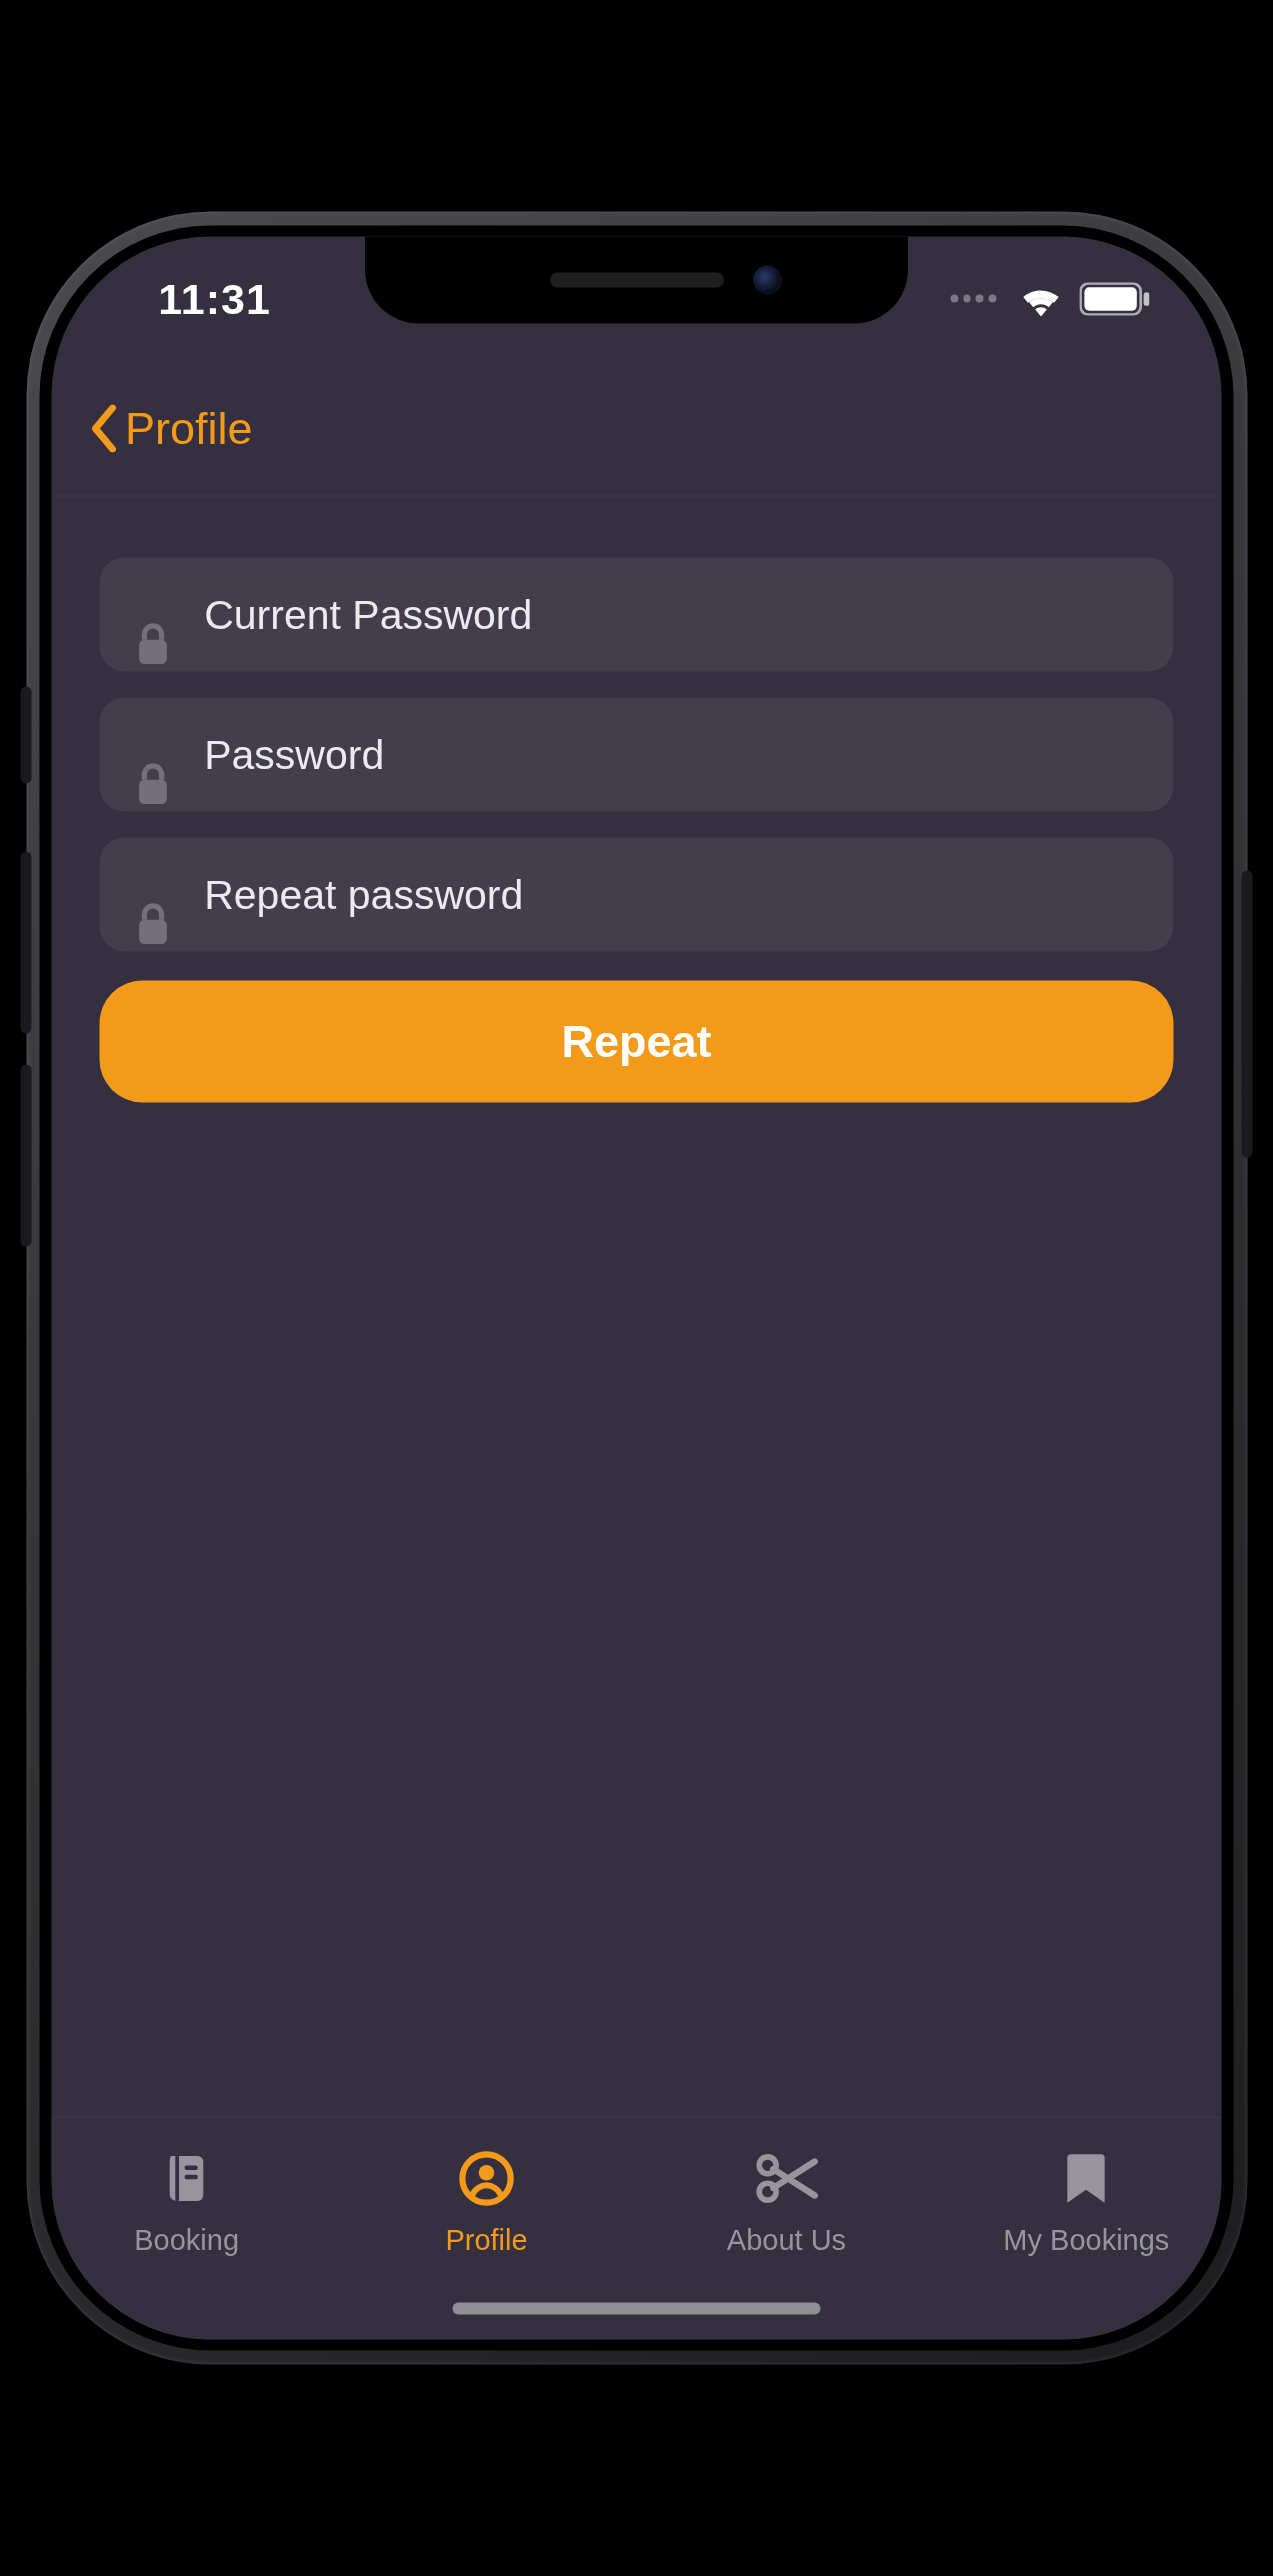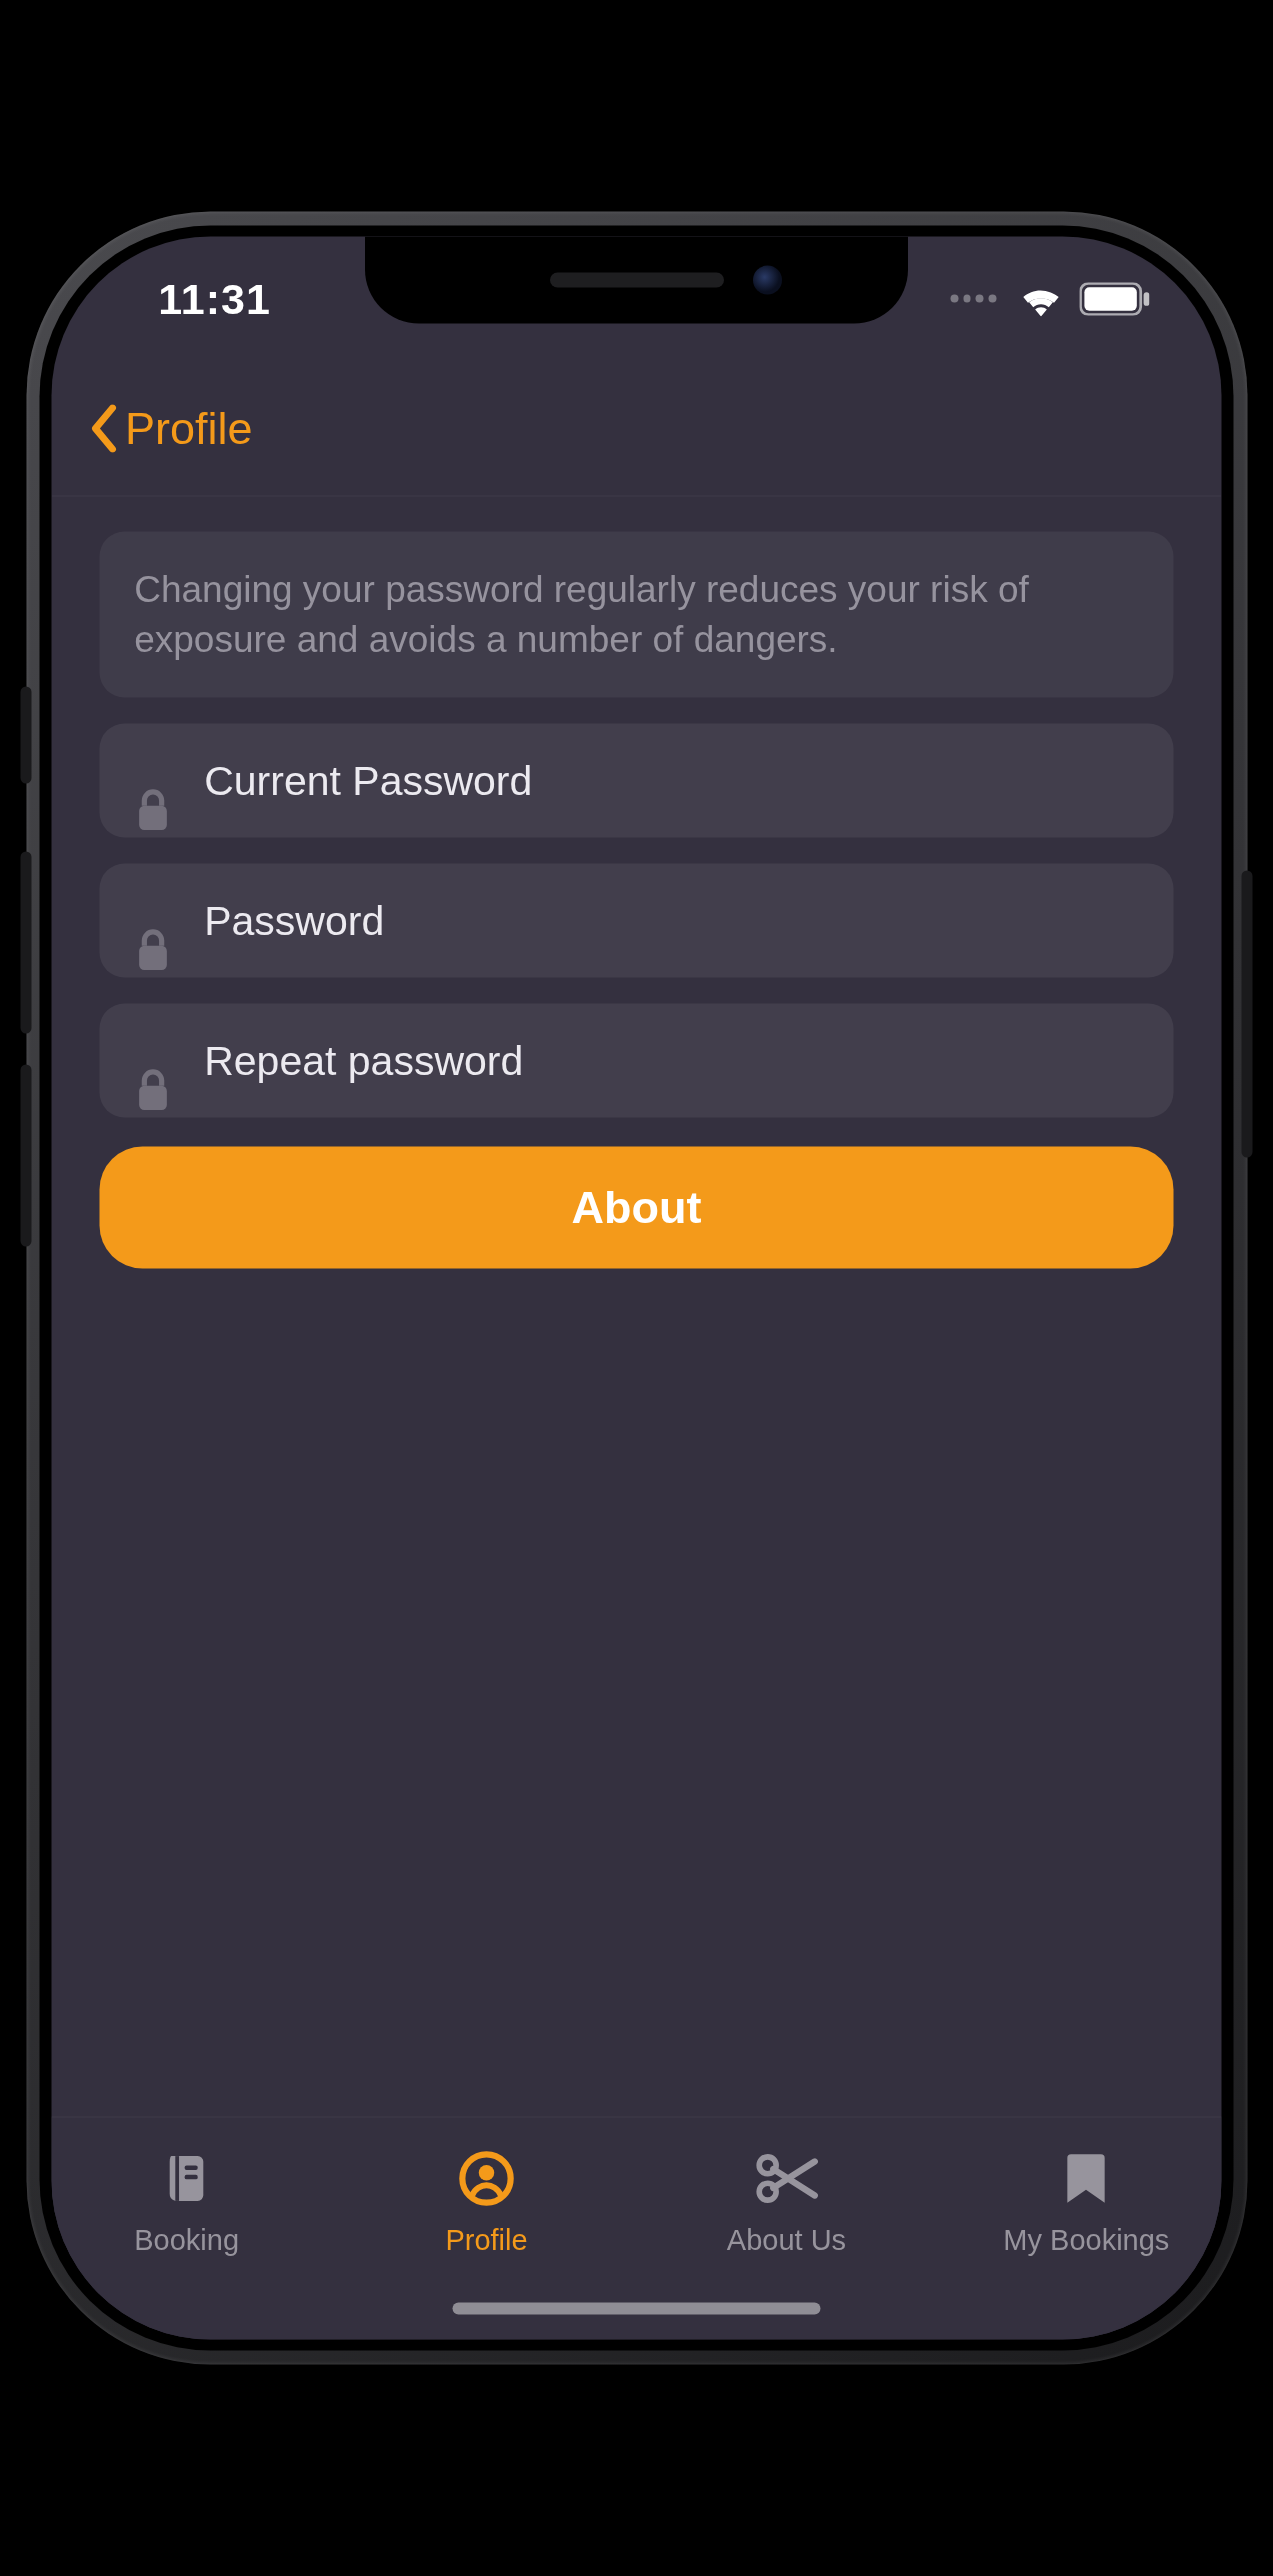--- a/index.html
+++ b/index.html
@@ -176,21 +176,20 @@
               <span>
                 <svg width="31" height="48" viewBox="0 0 16 28">
                   <polyline points="13,2 3,14 13,26" fill="none" stroke="#f49a1a" stroke-width="4" stroke-linecap="round" stroke-linejoin="round"></polyline>
                 </svg>
               </span>
               <span>Profile</span>
             </div>
           </div>
 
           <div class="content">
-            <div class="info">Changing your password regularly reduces your risk of exposure and avoids a number of dangers.</div>
 
             <div class="field">
               <span class="lock">
                 <svg width="37" height="45" viewBox="0 0 20 26">
                   <rect x="2" y="10" width="16" height="14" rx="3" fill="#9b98a3"></rect>
                   <path d="M5 10V7a5 5 0 0 1 10 0v3" fill="none" stroke="#9b98a3" stroke-width="3"></path>
                 </svg>
               </span>
               <input type="password" placeholder="Current Password" style="">
             </div>
@@ -208,21 +207,21 @@
             <div class="field">
               <span class="lock">
                 <svg width="37" height="45" viewBox="0 0 20 26">
                   <rect x="2" y="10" width="16" height="14" rx="3" fill="#9b98a3"></rect>
                   <path d="M5 10V7a5 5 0 0 1 10 0v3" fill="none" stroke="#9b98a3" stroke-width="3"></path>
                 </svg>
               </span>
               <input type="password" placeholder="Repeat password" style="">
             </div>
 
-            <button class="btn-primary">About</button>
+            <button class="btn-primary">Repeat</button>
           </div>
 
           <div class="tabbar">
             <div class="tab">
               <span class="ic">
                 <svg width="56" height="56" viewBox="0 0 30 30">
                   <path fill="#97949d" d="M7 3h14a3 3 0 0 1 3 3v18a3 3 0 0 1-3 3H10c-2 0-4-1-4-4V6c0-2 .5-3 1-3z"></path>
                   <rect x="9" y="3" width="2" height="24" fill="#34303f"></rect>
                   <rect x="14" y="8" width="7" height="2.4" rx="1" fill="#34303f"></rect>
                   <rect x="14" y="13" width="7" height="2.4" rx="1" fill="#34303f"></rect>

